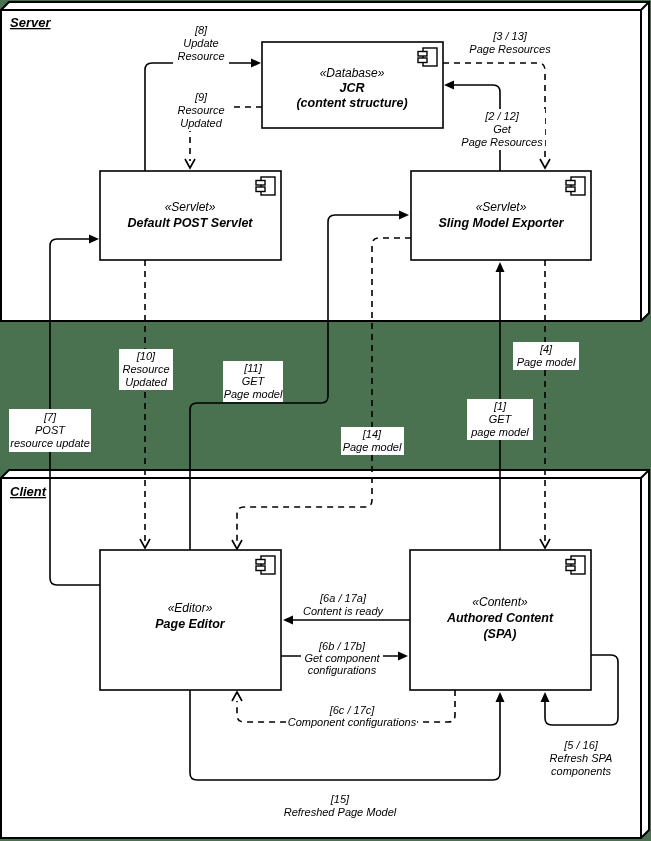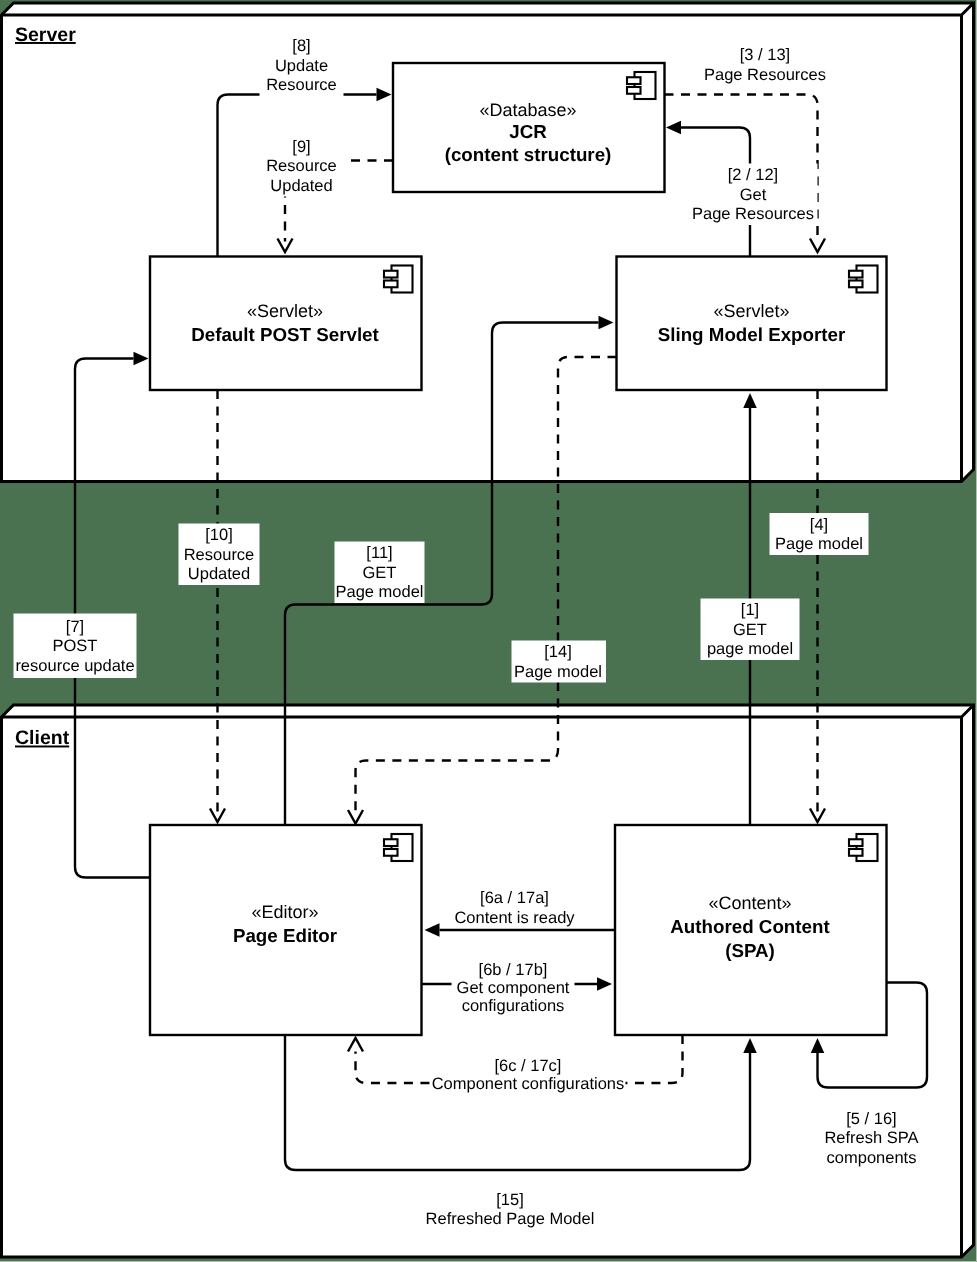--- a/index.html
+++ b/index.html
@@ -1,17 +1,17 @@
 <!DOCTYPE html>
 <html><head>
 <meta charset="utf-8">
 <title>Diagram</title>
 <style>
   html,body{margin:0;padding:0;background:#ffffff;}
-  .stage{width:651px;height:841px;position:relative;}
+  .stage{width:651px;height:841px;position:relative;font-style:italic;}
   svg{display:block;font-family:"Liberation Sans",sans-serif;}
   .cube{fill:#ffffff;stroke:#000000;stroke-width:2;}
   .cube-inner{fill:none;stroke:#000000;stroke-width:2;}
   .zone-label{font-size:13px;font-weight:bold;text-decoration:underline;fill:#000;}
   .comp-box{fill:#ffffff;stroke:#000000;stroke-width:1.6;}
   .comp-stereo{font-size:12px;fill:#000;text-anchor:middle;}
   .comp-name{font-size:12.5px;font-weight:bold;fill:#000;text-anchor:middle;}
   .comp-icon rect{fill:#ffffff;stroke:#000000;stroke-width:1.4;}
   .conn{fill:none;stroke:#000000;stroke-width:1.6;}
   .conn.dashed{stroke-dasharray:6 5;}

